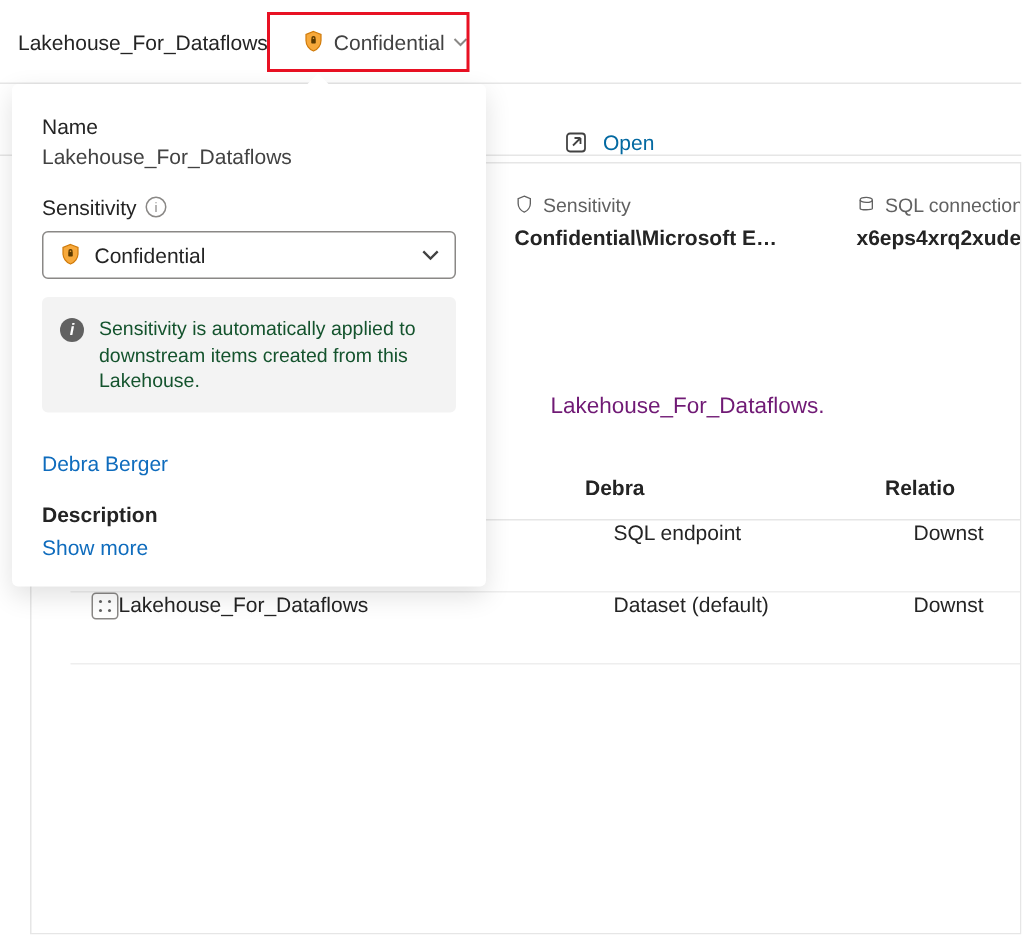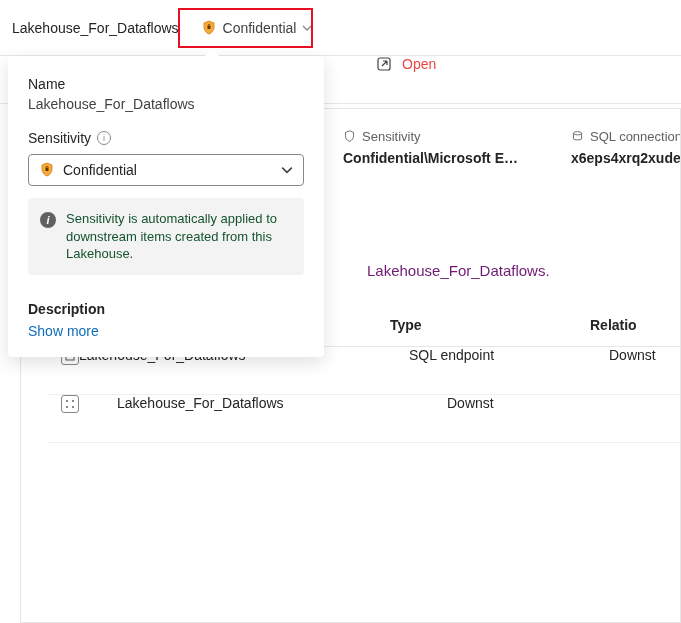--- a/index.html
+++ b/index.html
@@ -49,25 +49,25 @@
     top: 8px;
     left: 178px;
     width: 135px;
     height: 40px;
     border: 2.5px solid #e81123;
     pointer-events: none;
   }
 
   .open-row {
     display: flex;
-    align-items: flex-start;
+    align-items: flex-end;
     height: 48px;
     padding-left: 376px;
     gap: 10px;
-    color: #ef4444;
+    color: #0369a1;
     border-bottom: 1px solid #e6e6e6;
   }
   .open-icon {
     color: #424242;
   }
 
   
   .flyout {
     position: absolute;
     top: 56px;
@@ -232,21 +232,21 @@
       <div class="kv-val">x6eps4xrq2xudenlfv</div>
     </div>
   </div>
 
   <div class="sentence">Lakehouse_For_Dataflows.</div>
 
   <div class="tbl">
     <div class="tbl-head">
       <div class="col-icon"></div>
       <div class="col-name"></div>
-      <div class="col-type">Type</div>
+      <div class="col-type">Debra</div>
       <div class="col-rel">Relatio</div>
     </div>
 
     <div class="tbl-row">
       <div class="col-icon" style="padding-left:14px">
         <span class="row-ico">
           <svg width="12" height="12" viewBox="0 0 12 12">
               <path d="M2 6 L6 2 L10 6 V10 H2 Z" fill="none" stroke="#616161" stroke-width="1.1"></path>
             </svg>
         </span>
@@ -261,20 +261,21 @@
         <span class="row-ico">
           <svg width="12" height="12" viewBox="0 0 12 12">
               <circle cx="3" cy="3" r="1" fill="#616161"></circle>
               <circle cx="9" cy="3" r="1" fill="#616161"></circle>
               <circle cx="3" cy="9" r="1" fill="#616161"></circle>
               <circle cx="9" cy="9" r="1" fill="#616161"></circle>
             </svg>
         </span>
       </div>
       <div class="col-name">Lakehouse_For_Dataflows</div>
+      <div class="col-type">Dataset (default)</div>
       <div class="col-rel">Downst</div>
     </div>
   </div>
 </div>
 
 <div class="flyout">
   <div class="fly-pointer"></div>
 
   <div class="fly-h">Name</div>
   <div class="fly-name-val">Lakehouse_For_Dataflows</div>
@@ -300,17 +301,18 @@
           <path d="M1 3 L5 7 L9 3" fill="none" stroke="#424242" stroke-width="1.3"></path>
         </svg>
     </span>
   </div>
 
   <div class="info-banner">
     <div class="bicon">i</div>
     <div class="btxt">Sensitivity is automatically applied to downstream items created from this Lakehouse.</div>
   </div>
 
+  <div class="owner-val">Debra Berger</div>
 
   <div class="desc-h">Description</div>
 
   <div class="show-more">Show more</div>
 </div>
 
 </body></html>

